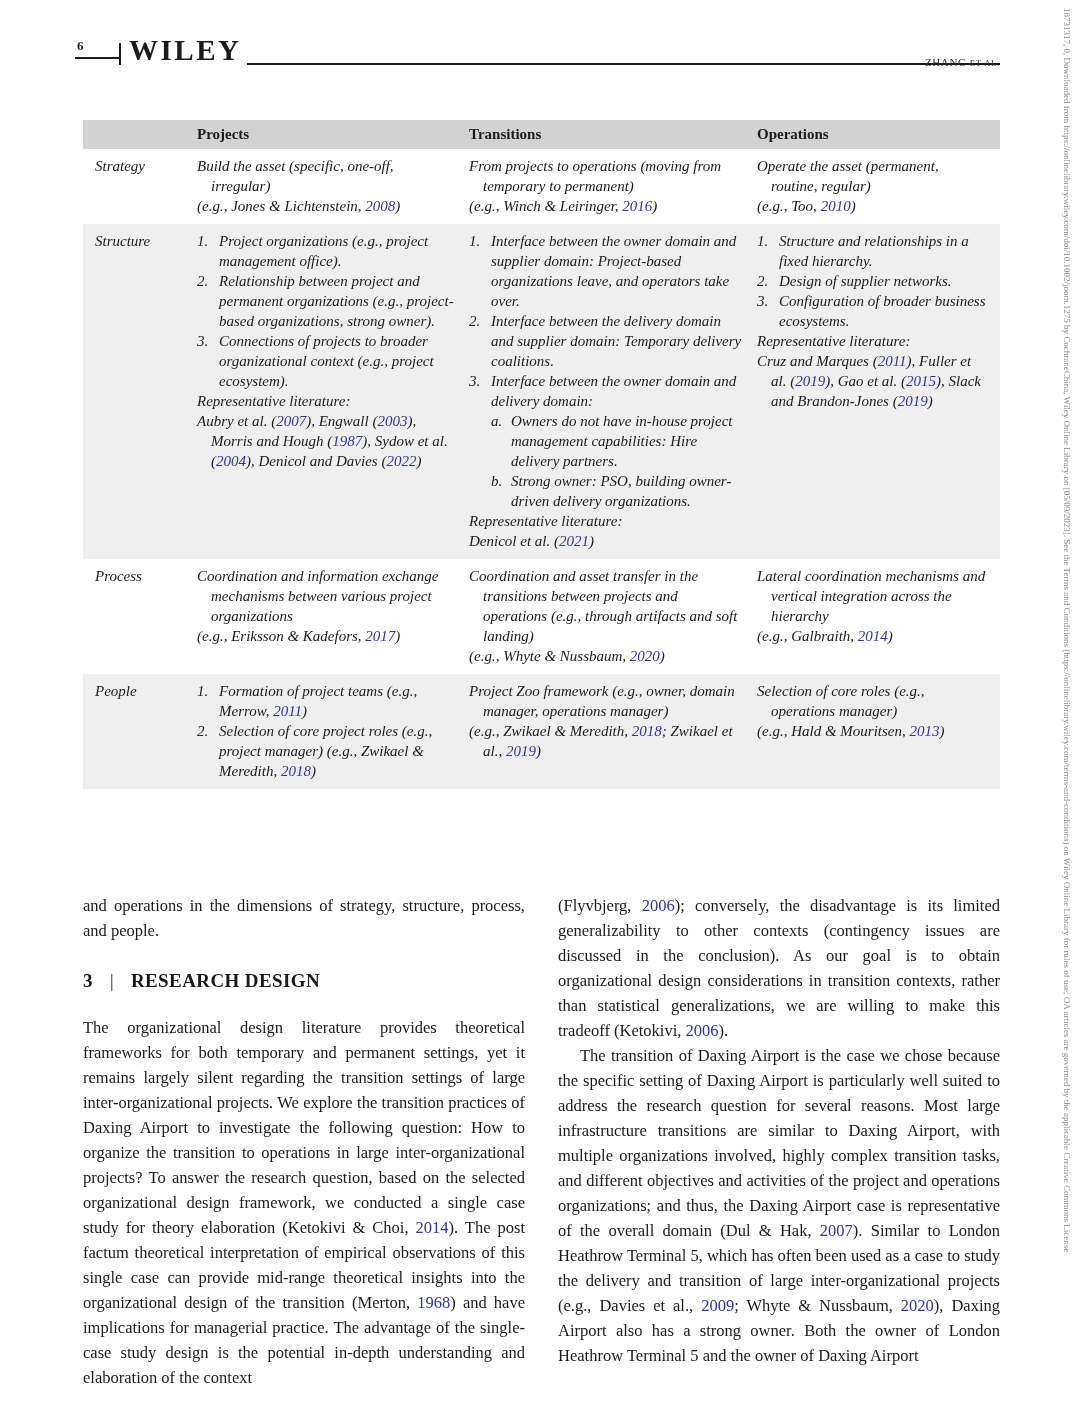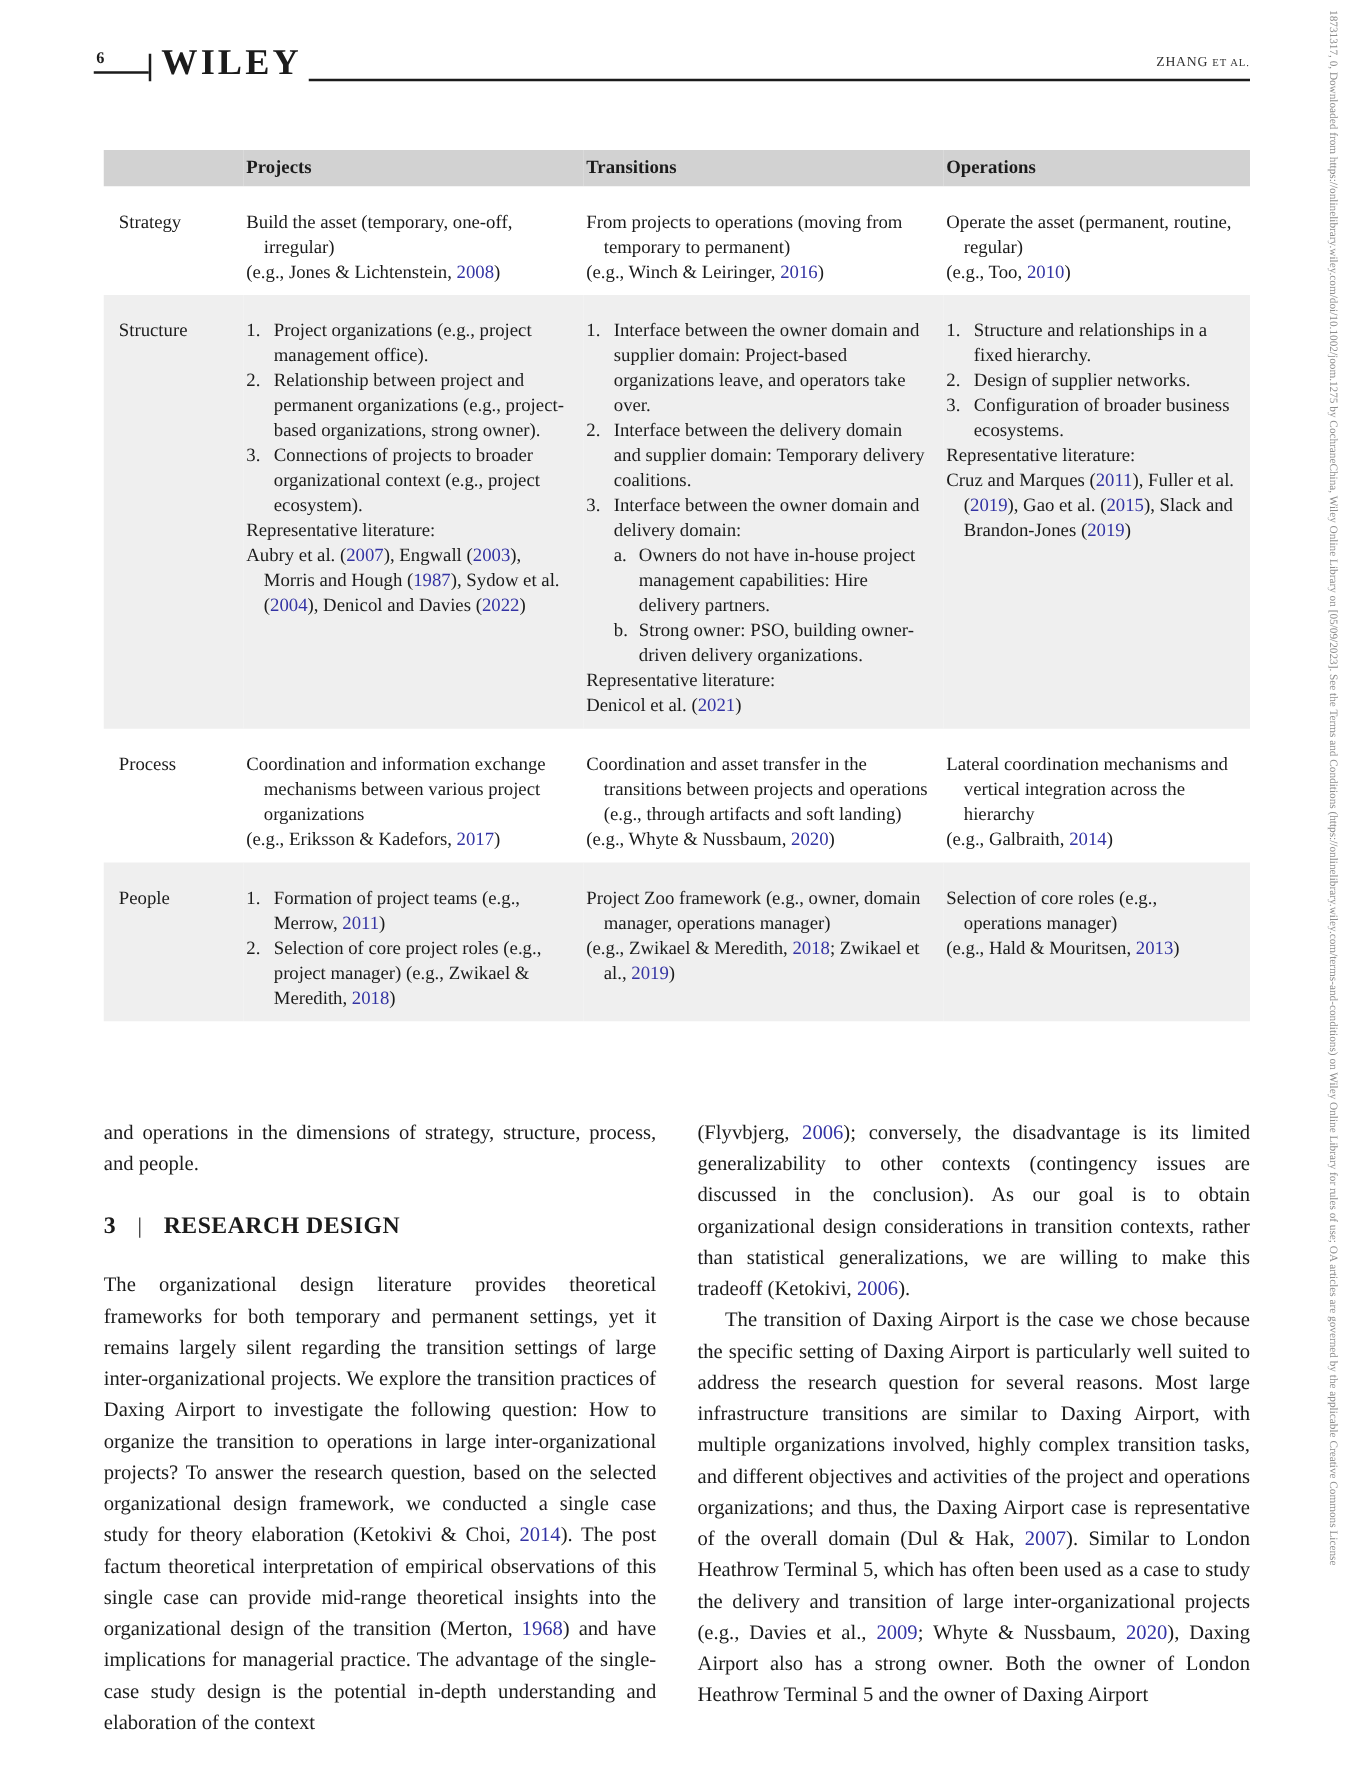--- a/index.html
+++ b/index.html
@@ -11,35 +11,35 @@
              font-size:9px;letter-spacing:0;color:#8b8b8b;white-space:nowrap;overflow:hidden;
              font-family:"Liberation Serif",serif;}
 
   
   .hdr{position:absolute;left:83px;top:38px;width:917px;height:44px;}
   .pageno{position:absolute;left:-6px;top:0;font-size:13px;font-weight:bold;}
   .htick{position:absolute;left:-8px;top:19px;width:44px;height:1.5px;background:#1b1b1b;}
   .vtick{position:absolute;left:36px;top:5px;width:1.5px;height:22px;background:#1b1b1b;}
   .logo{position:absolute;left:46px;top:-4px;font-size:29px;font-weight:bold;letter-spacing:2.5px;}
   .hrule{position:absolute;left:164px;right:0;top:25px;height:1.5px;background:#1b1b1b;}
-  .runhead{position:absolute;right:0;top:6px;font-size:11px;letter-spacing:.6px;color:#333;}
+  .runhead{position:absolute;right:0;top:18px;font-size:11px;letter-spacing:.6px;color:#333;}
   .runhead .suffix{font-size:8.5px;letter-spacing:.8px;}
 
   
   .caption{position:absolute;left:83px;top:92px;width:917px;font-size:15px;color:#1b1b1b;}
   .cap-label{font-family:"Liberation Sans",sans-serif;font-weight:bold;font-size:12.5px;
              letter-spacing:2px;color:#555;margin-right:16px;}
 
   
   table.tbl{position:absolute;left:83px;top:120px;width:917px;border-collapse:collapse;
             table-layout:fixed;font-size:15px;line-height:20px;}
   .tbl th{background:var(--hdrbg,#d2d2d2);text-align:left;font-weight:bold;
           padding:4px 10px 5px 2px;vertical-align:top;}
   .tbl th:first-child{padding-left:12px;}
-  .tbl td{vertical-align:top;padding:19px 12px 8px 2px;}
+  .tbl td{vertical-align:top;padding:7px 12px 8px 2px;font-style:italic;}
   .tbl td.rowlabel{padding-left:12px;}
   .tbl tr.shaded td{background:var(--shadebg,#efefef);}
 
   
   .blk{margin:0;}
   .hang{padding-left:14px;text-indent:-14px;}
   .plain{}
   .num{display:flex;}
   .num .marker{flex:0 0 22px;}
   .num .itext{flex:1;}
@@ -87,21 +87,21 @@
           <th></th>
           <th>Projects</th>
           <th>Transitions</th>
           <th>Operations</th>
         </tr>
     </thead>
     <tbody>
         <tr>
           <td class="rowlabel">Strategy</td>
           <td>
-            <div class="blk hang"><span>Build the asset (temporary, one-off, irregular)</span></div>
+            <div class="blk hang"><span>Build the asset (specific, one-off, irregular)</span></div>
             <div class="blk hang"><span>(e.g., Jones &amp; Lichtenstein, </span><span class="cite">2008</span><span>)</span></div>
           </td>
           <td>
             <div class="blk hang"><span>From projects to operations (moving from temporary to permanent)</span></div>
             <div class="blk hang"><span>(e.g., Winch &amp; Leiringer, </span><span class="cite">2016</span><span>)</span></div>
           </td>
           <td>
             <div class="blk hang"><span>Operate the asset (permanent, routine, regular)</span></div>
             <div class="blk hang"><span>(e.g., Too, </span><span class="cite">2010</span><span>)</span></div>
           </td>

